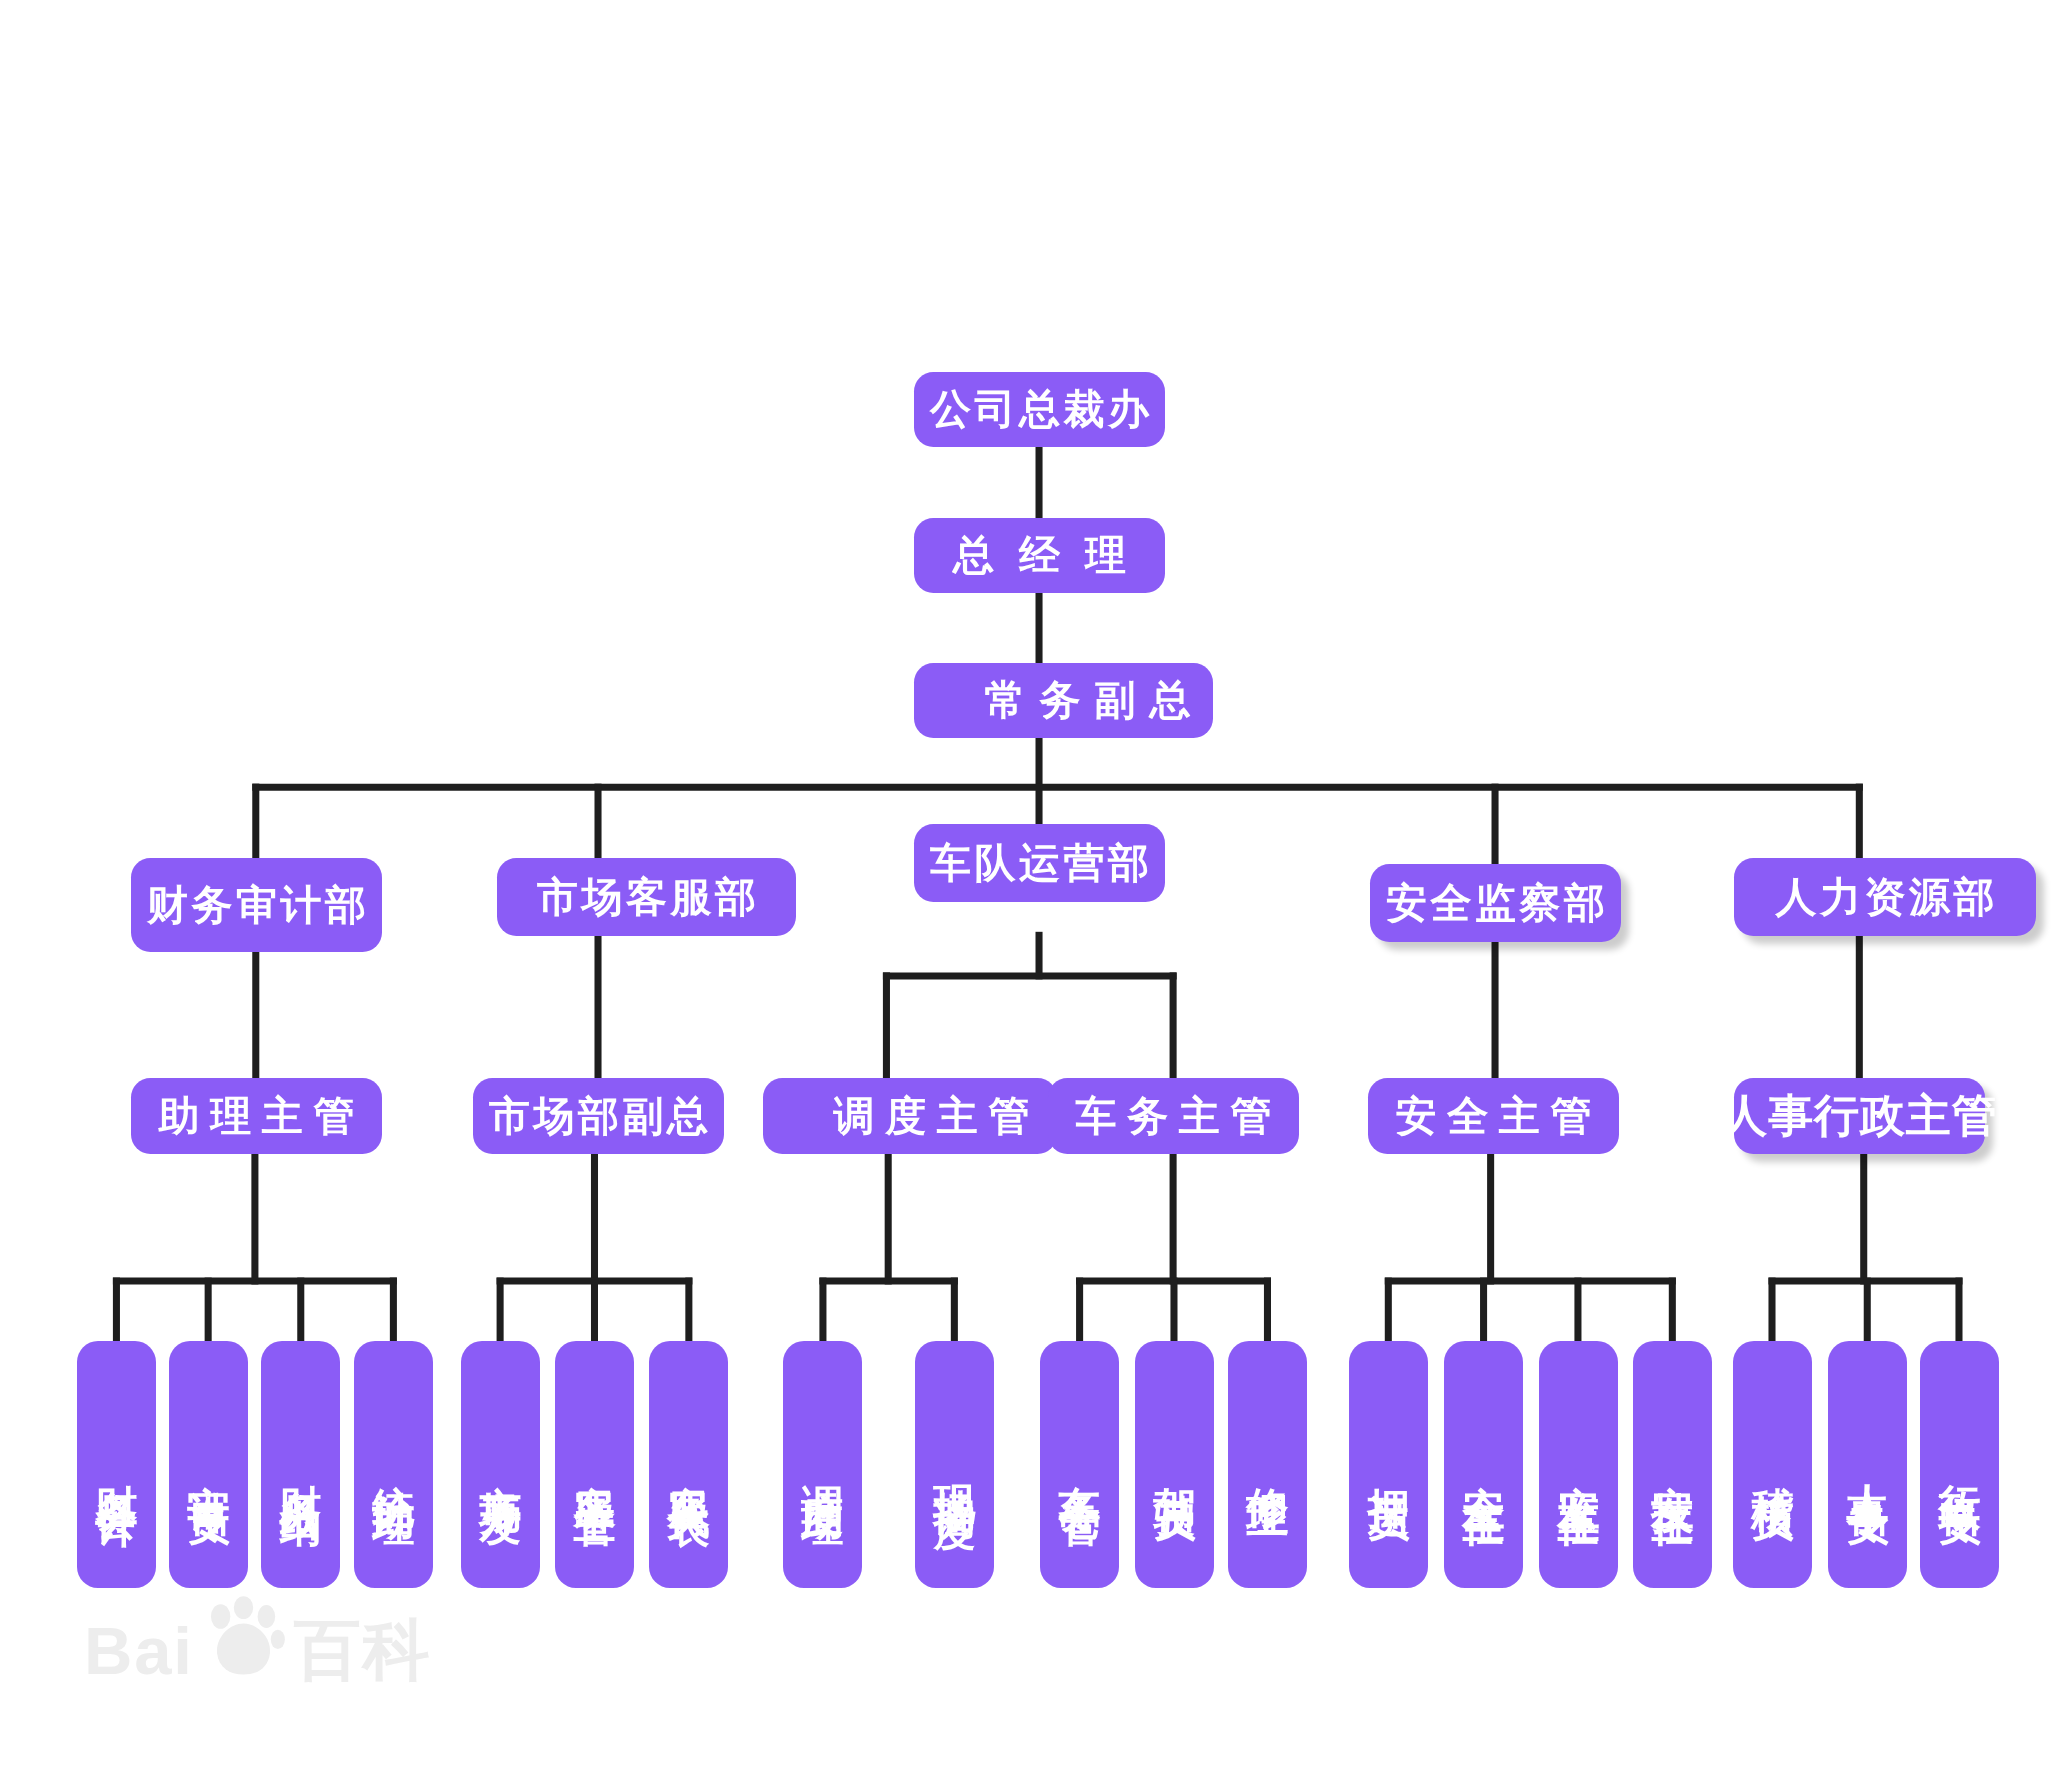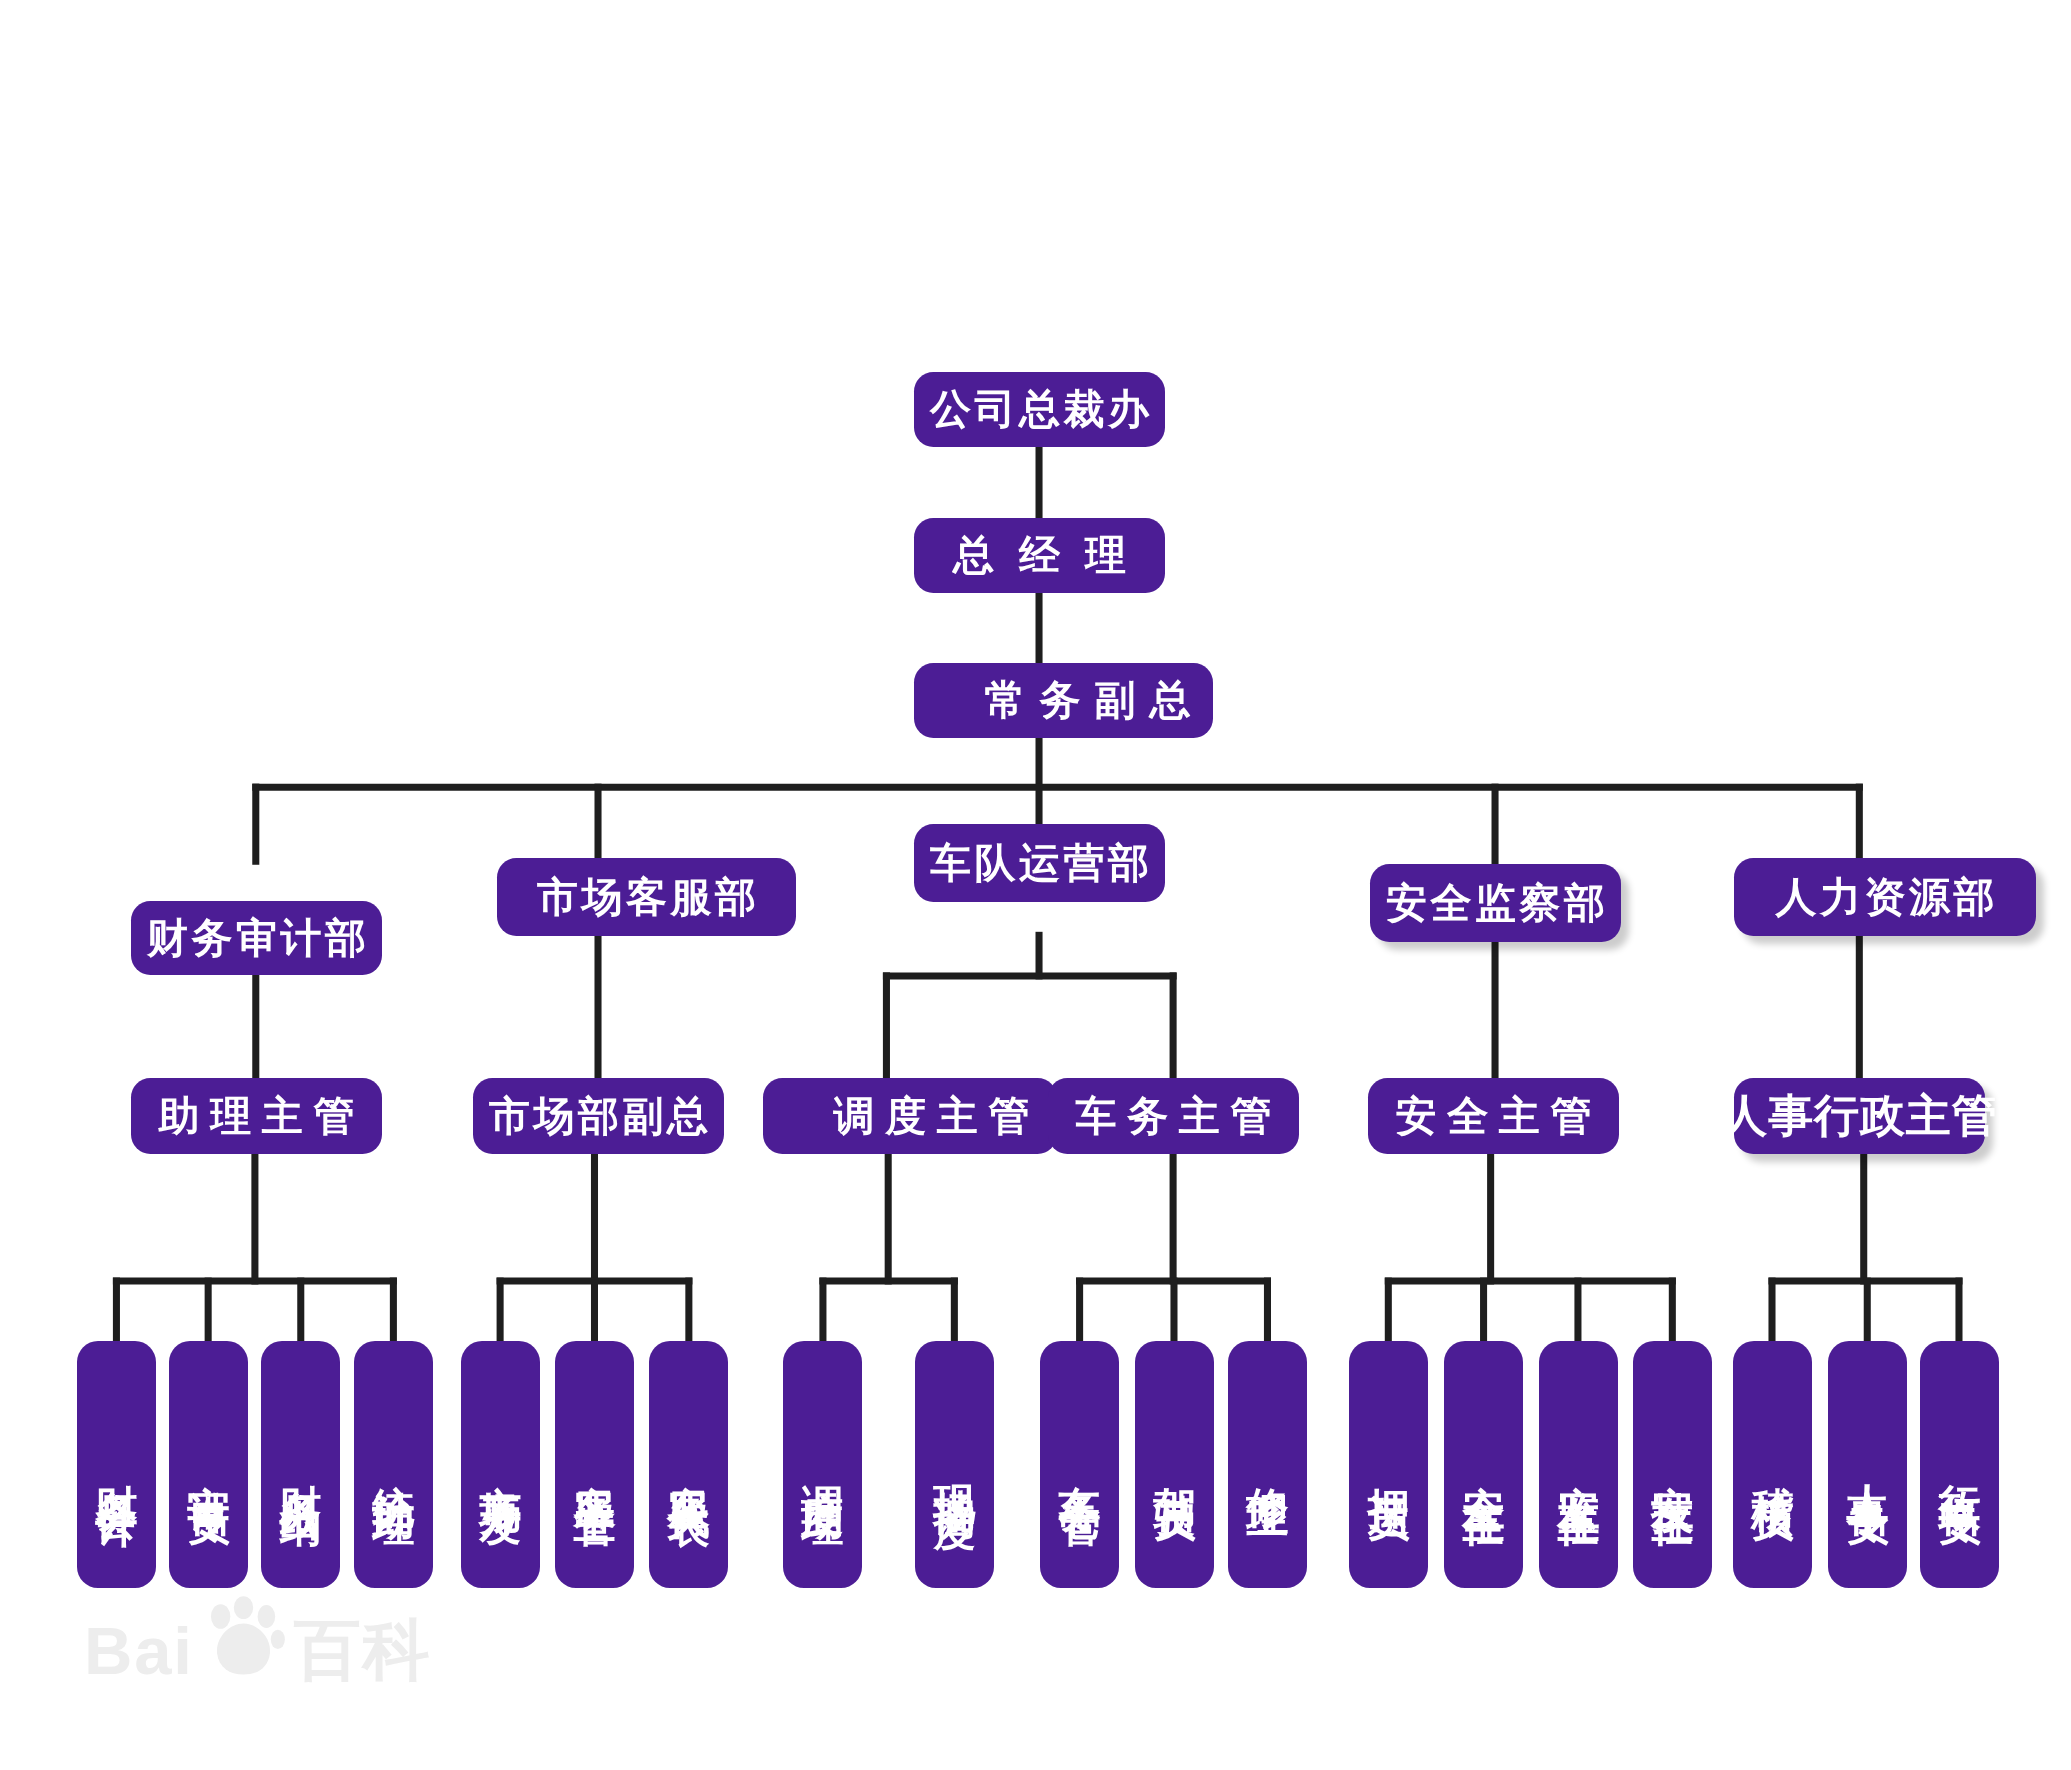--- a/index.html
+++ b/index.html
@@ -2,21 +2,21 @@
 <html style="font-size:14px"><head>
 <meta charset="utf-8">
 <style>
   html,body{margin:0;padding:0;}
   body{
     width:2071px;height:1771px;position:relative;background:#ffffff;
     font-family:"Liberation Sans","DejaVu Sans",sans-serif;overflow:hidden;
   }
   #lines{position:absolute;left:0;top:0;z-index:1;}
   .node{
-    position:absolute;z-index:2;background:#4c1d95;color:#ffffff;
+    position:absolute;z-index:2;background:#8b5cf6;color:#ffffff;
     border-radius:19.4px;display:flex;align-items:center;justify-content:center;
     font-weight:bold;font-size:41px;letter-spacing:3.5px;text-indent:3.5px;
     white-space:nowrap;
   }
   .node.shadow{box-shadow:8px 8px 7px rgba(0,0,0,0.20);}
   .ls-xl{letter-spacing:25px;text-indent:25px;}
   .ls-lg{letter-spacing:14px;text-indent:14px;padding-left:48px;}
   .ls-md{letter-spacing:10.6px;text-indent:10.6px;}
   .ls-xs{letter-spacing:0.9px;text-indent:0.9px;font-size:45px;}
   .leaf{
@@ -92,21 +92,21 @@
     <line x1="2009" y1="1452" x2="2009" y2="1524"></line>
     <line x1="2117" y1="1452" x2="2117" y2="1524"></line>
     <line x1="2221" y1="1452" x2="2221" y2="1524"></line>
   </g>
 </svg>
 
 <div class="node" style="left:914px;top:372px;width:251px;height:75px;">公司总裁办</div>
 <div class="node ls-xl" style="left:914px;top:518px;width:251px;height:75px;">总经理</div>
 <div class="node ls-lg" style="left:914px;top:663px;width:251px;height:75px;">常务副总</div>
 
-<div class="node" style="left:131px;top:858px;width:251px;height:74px;margin-top:43px;">财务审计部</div>
+<div class="node" style="left:131px;top:858px;width:251px;height:94px;">财务审计部</div>
 <div class="node" style="left:497px;top:858px;width:299px;height:78px;">市场客服部</div>
 <div class="node" style="left:914px;top:824px;width:251px;height:78px;">车队运营部</div>
 <div class="node shadow" style="left:1370px;top:864px;width:251px;height:78px;">安全监察部</div>
 <div class="node shadow" style="left:1734px;top:858px;width:302px;height:78px;">人力资源部</div>
 
 <div class="node ls-md" style="left:131px;top:1078px;width:251px;height:76px;">助理主管</div>
 <div class="node" style="left:473px;top:1078px;width:251px;height:76px;">市场部副总</div>
 <div class="node ls-md" style="left:763px;top:1078px;width:251px;height:76px;padding-left:43px;">调度主管</div>
 <div class="node ls-md" style="left:1048px;top:1078px;width:251px;height:76px;">车务主管</div>
 <div class="node ls-md" style="left:1368px;top:1078px;width:251px;height:76px;">安全主管</div>

